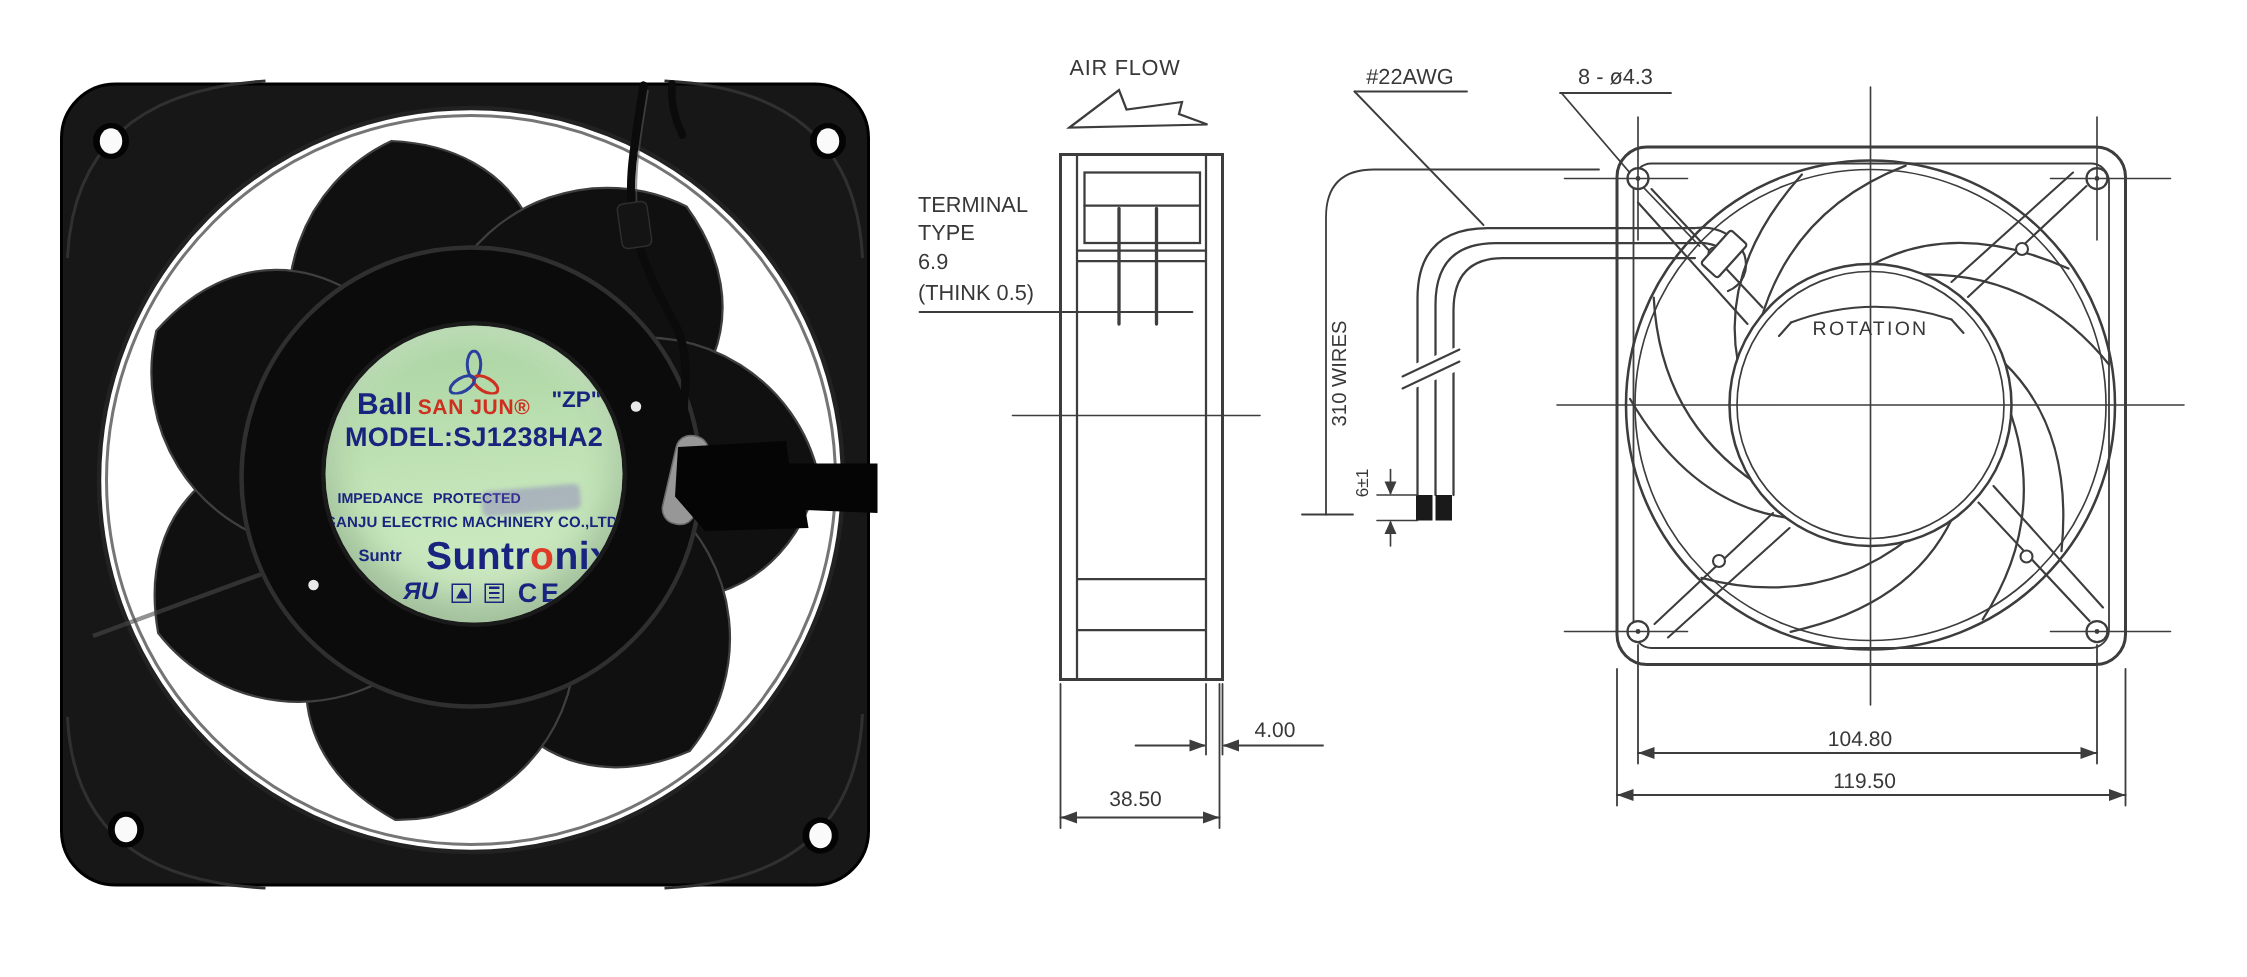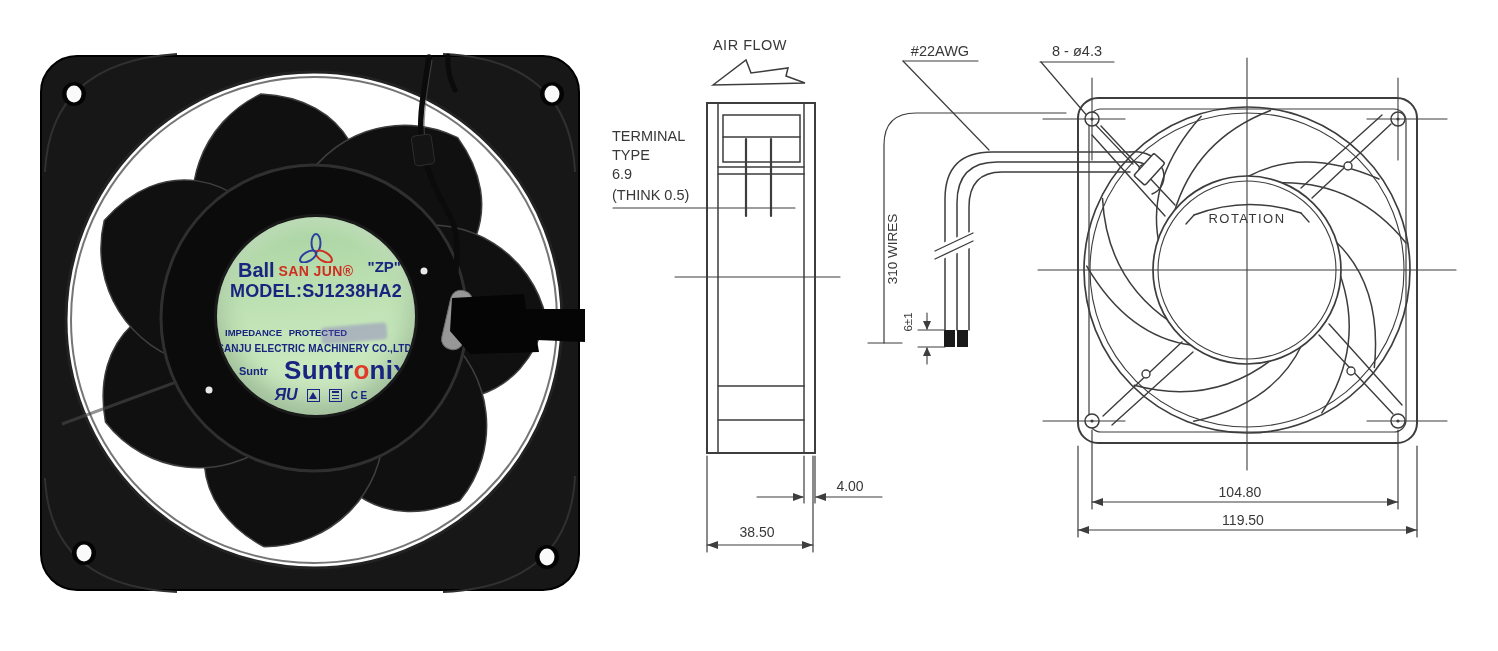--- a/index.html
+++ b/index.html
@@ -31,21 +31,21 @@
   .brand{left:0;top:138px;width:198px;text-align:right;font-size:26px;font-weight:bold;letter-spacing:.3px;}
   .brand .oo{color:#e03a28;position:static;}
   .brand .pp,.brand .ss{position:static;}
   .brand .reg{position:static;font-size:9px;font-weight:normal;vertical-align:6px;}
   .marks{left:0;top:168px;width:198px;height:20px;display:flex;align-items:center;justify-content:center;gap:9px;}
   .marks>*{position:static;}
   .ulm{font-size:16px;font-weight:800;font-style:italic;margin-left:12px;}
   .sq{width:13px;height:13px;border:1.5px solid #18247f;box-sizing:border-box;display:flex;align-items:center;justify-content:center;}
   .tri{width:0;height:0;border-left:4px solid transparent;border-right:4px solid transparent;border-bottom:7px solid #18247f;}
   .lines{width:7px;height:8px;background:repeating-linear-gradient(180deg,#18247f 0 1.5px,transparent 1.5px 3.5px);}
-  .cem{font-size:10px;font-weight:600;letter-spacing:2.5px;}
+  .cem{font-size:18px;font-weight:600;letter-spacing:2.5px;}
 </style>
 </head>
 <body>
 
 <div class="stage">
 
 <svg class="art" viewBox="0 0 1498 651">
   <defs>
     <path id="petal7" d="M 355,244 C 381,168 347,98 261,94 C 201,122 175,194 205,254 C 255,214 317,208 355,244 Z"></path>
     <g id="fblade">

